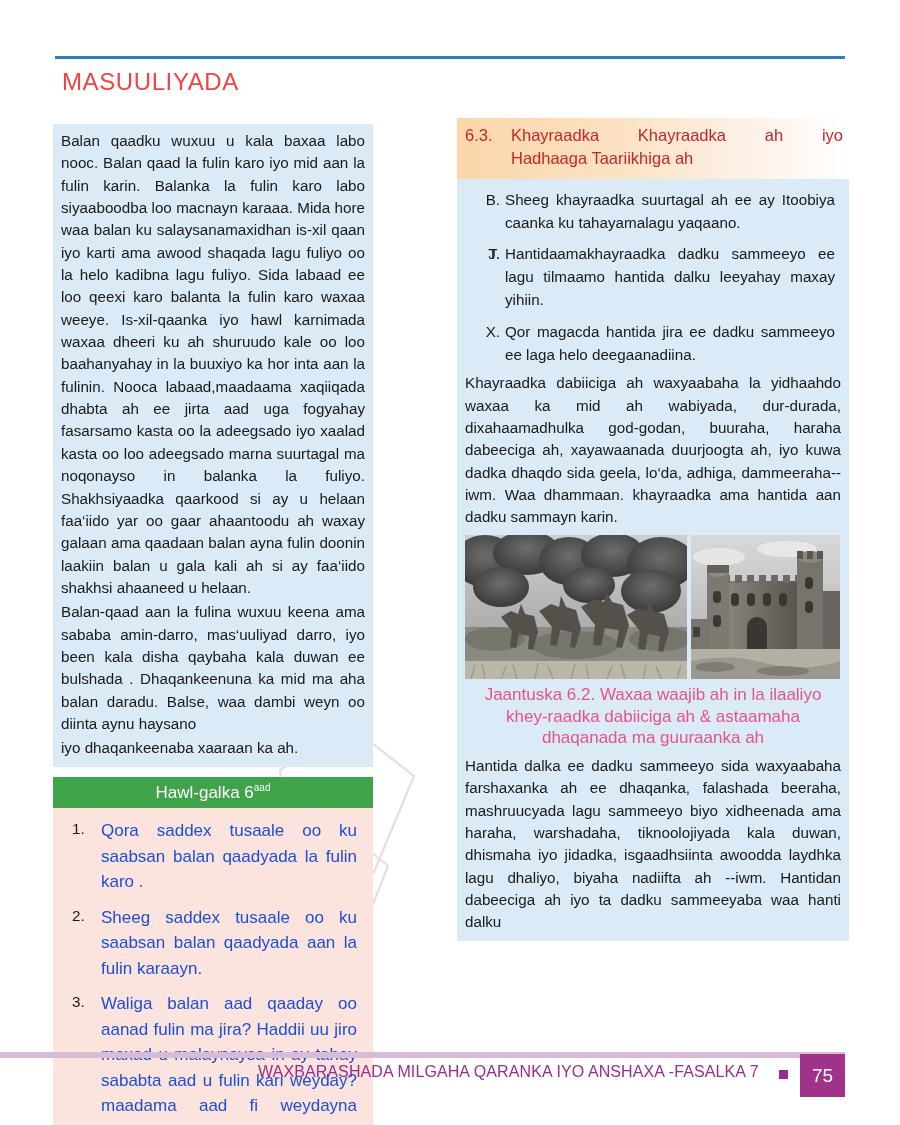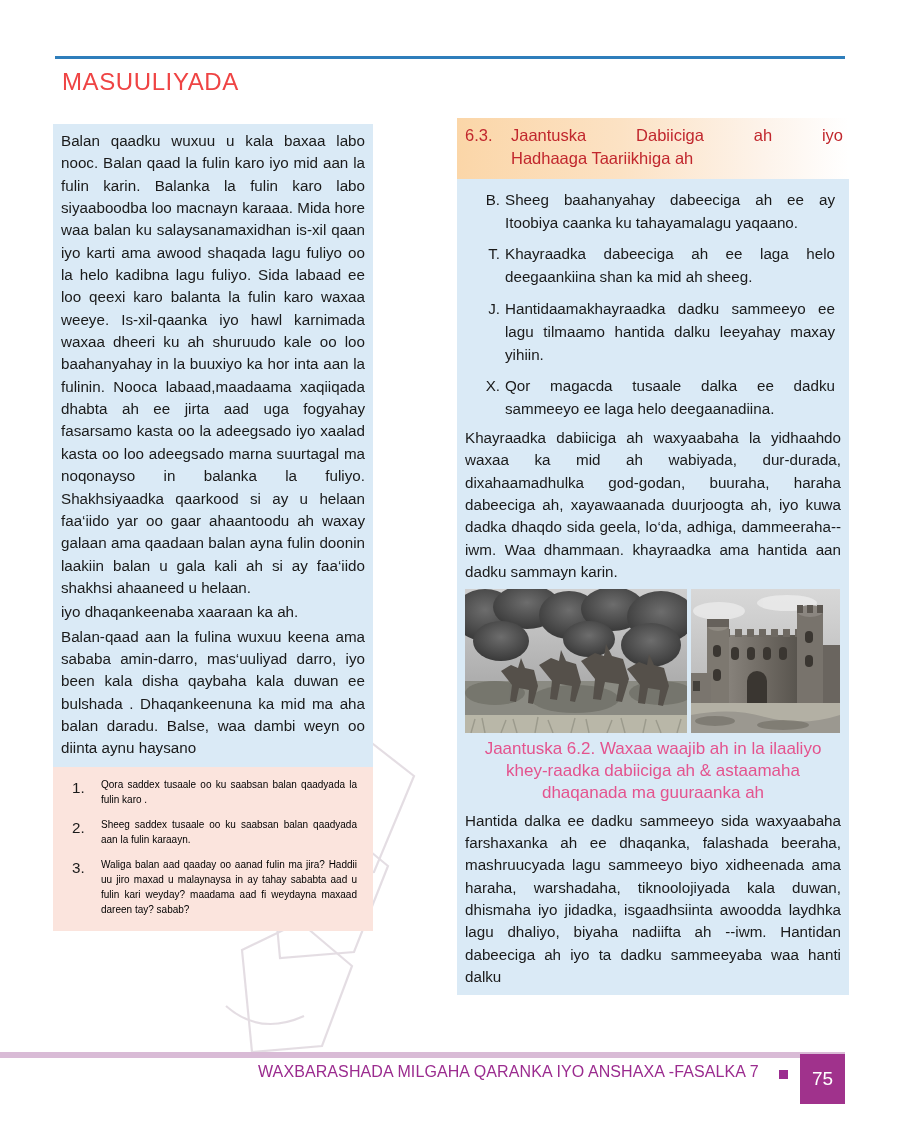--- a/index.html
+++ b/index.html
@@ -109,23 +109,23 @@
   
   ol.numlist {
     margin: 0;
     padding: 0 8px 0 40px;
     list-style: none;
     counter-reset: qn;
   }
   ol.numlist li {
     position: relative;
     counter-increment: qn;
-    font-size: 10px;
+    font-size: 17px;
     line-height: 1.5;
-    color: #000000;
+    color: #1d4ed8;
     text-align: justify;
     margin-bottom: 10px;
   }
   ol.numlist li:last-child { margin-bottom: 0; }
   ol.numlist li::before {
     content: counter(qn) ".";
     position: absolute;
     left: -29px;
     width: 22px;
     text-align: left;
@@ -235,21 +235,21 @@
     top: 1070px;
     width: 9px;
     height: 9px;
     background: #9B2C8F;
   }
   .pagebox {
     position: absolute;
     left: 800px;
     top: 1054px;
     width: 45px;
-    height: 50px;
+    height: 43px;
     background: #A0328C;
     color: #ffffff;
     font-size: 19px;
     display: flex;
     align-items: center;
     justify-content: center;
   }
 </style>
 </head>
 <body>
@@ -269,52 +269,53 @@
 
 <div class="page">
 
   <div class="top-rule"></div>
   <div class="chapter-title">MASUULIYADA</div>
 
   <div class="col-left">
 
     <div class="panel-blue">
       <p class="body">Balan qaadku wuxuu u kala baxaa labo nooc. Balan qaad la fulin karo iyo mid aan la fulin karin. Balanka la fulin karo labo siyaaboodba loo macnayn karaaa. Mida hore waa balan ku salaysanamaxidhan is-xil qaan iyo karti ama awood shaqada lagu fuliyo oo la helo kadibna lagu fuliyo. Sida labaad ee loo qeexi karo balanta la fulin karo waxaa weeye. Is-xil-qaanka iyo hawl karnimada waxaa dheeri ku ah shuruudo kale oo loo baahanyahay in la buuxiyo ka hor inta aan la fulinin. Nooca labaad,maadaama xaqiiqada dhabta ah ee jirta aad uga fogyahay fasarsamo kasta oo la adeegsado iyo xaalad kasta oo loo adeegsado marna suurtagal ma noqonayso in balanka la fuliyo. Shakhsiyaadka qaarkood si ay u helaan faa‘iido yar oo gaar ahaantoodu ah waxay galaan ama qaadaan balan ayna fulin doonin laakiin balan u gala kali ah si ay faa‘iido shakhsi ahaaneed u helaan.</p>
+      <p class="body">Balan-qaad aan la fulina wuxuu keena ama sababa  amin-darro, mas‘uuliyad darro, iyo been kala disha qaybaha kala duwan ee bulshada . Dhaqankeenuna ka mid ma aha balan daradu. Balse, waa dambi weyn oo diinta aynu haysano</p>
       <p class="body last-left">iyo dhaqankeenaba xaaraan ka ah.</p>
-      <p class="body">Balan-qaad aan la fulina wuxuu keena ama sababa  amin-darro, mas‘uuliyad darro, iyo been kala disha qaybaha kala duwan ee bulshada . Dhaqankeenuna ka mid ma aha balan daradu. Balse, waa dambi weyn oo diinta aynu haysano</p>
     </div>
 
+    <div class="green-banner"><span>Hawl-galka 6</span><sup>aad</sup></div>
 
     <div class="panel-pink">
       <ol class="numlist">
         <li>Qora saddex tusaale oo ku saabsan balan qaadyada la fulin karo .</li>
         <li>Sheeg saddex tusaale oo ku saabsan balan qaadyada aan la fulin karaayn.</li>
         <li>Waliga balan aad qaaday oo aanad fulin ma jira? Haddii uu jiro maxad  u malaynaysa in ay tahay  sababta aad u fulin kari weyday? maadama aad fi weydayna maxaad dareen tay? sabab?</li>
       </ol>
     </div>
 
   </div>
 
   <div class="col-right">
 
     <div class="section-head">
       <div class="section-num">6.3.</div>
       <div class="section-title">
-        <span class="l1">Jaantuska Dabiiciga ah iyo</span>
+        <span class="l1">Khayraadka Khayraadka ah iyo</span>
         <span class="l2">Hadhaaga Taariikhiga ah</span>
       </div>
     </div>
 
     <div class="panel-blue">
 
       <ul class="letterlist">
-        <li><span class="ltr">B.</span><span>Sheeg baahanyahay dabeeciga ah ee ay Itoobiya caanka ku tahayamalagu yaqaano.</span></li>
-        <li><span class="ltr">T.</span><span>Khayraadka dabeeciga ah ee laga helo deegaankiina shan ka mid ah sheeg.</span></li>
+        <li><span class="ltr">B.</span><span>Sheeg khayraadka suurtagal ah ee ay Itoobiya caanka ku tahayamalagu yaqaano.</span></li>
+        <li><span class="ltr">T.</span></li>
         <li><span class="ltr">J.</span><span>Hantidaamakhayraadka dadku sammeeyo ee lagu tilmaamo hantida dalku leeyahay maxay yihiin.</span></li>
-        <li><span class="ltr">X.</span><span>Qor magacda tusaale dalka ee dadku sammeeyo ee laga helo deegaanadiina.</span></li>
+        <li><span class="ltr">X.</span><span>Qor magacda hantida jira ee dadku sammeeyo ee laga helo deegaanadiina.</span></li>
       </ul>
 
       <p class="body">Khayraadka dabiiciga ah waxyaabaha la yidhaahdo waxaa ka mid ah wabiyada, dur-durada, dixahaamadhulka god-godan, buuraha, haraha dabeeciga ah, xayawaanada duurjoogta ah, iyo kuwa dadka dhaqdo sida geela, lo‘da, adhiga, dammeeraha--iwm. Waa dhammaan. khayraadka ama hantida aan dadku sammayn karin.</p>
 
       <div class="figure-row">
 
         <div class="photo wildlife">
           <svg viewBox="0 0 222 144" preserveAspectRatio="none" width="222" height="144" xmlns="http://www.w3.org/2000/svg">
             <defs>
               <linearGradient id="wsky" x1="0" y1="0" x2="0" y2="1">

